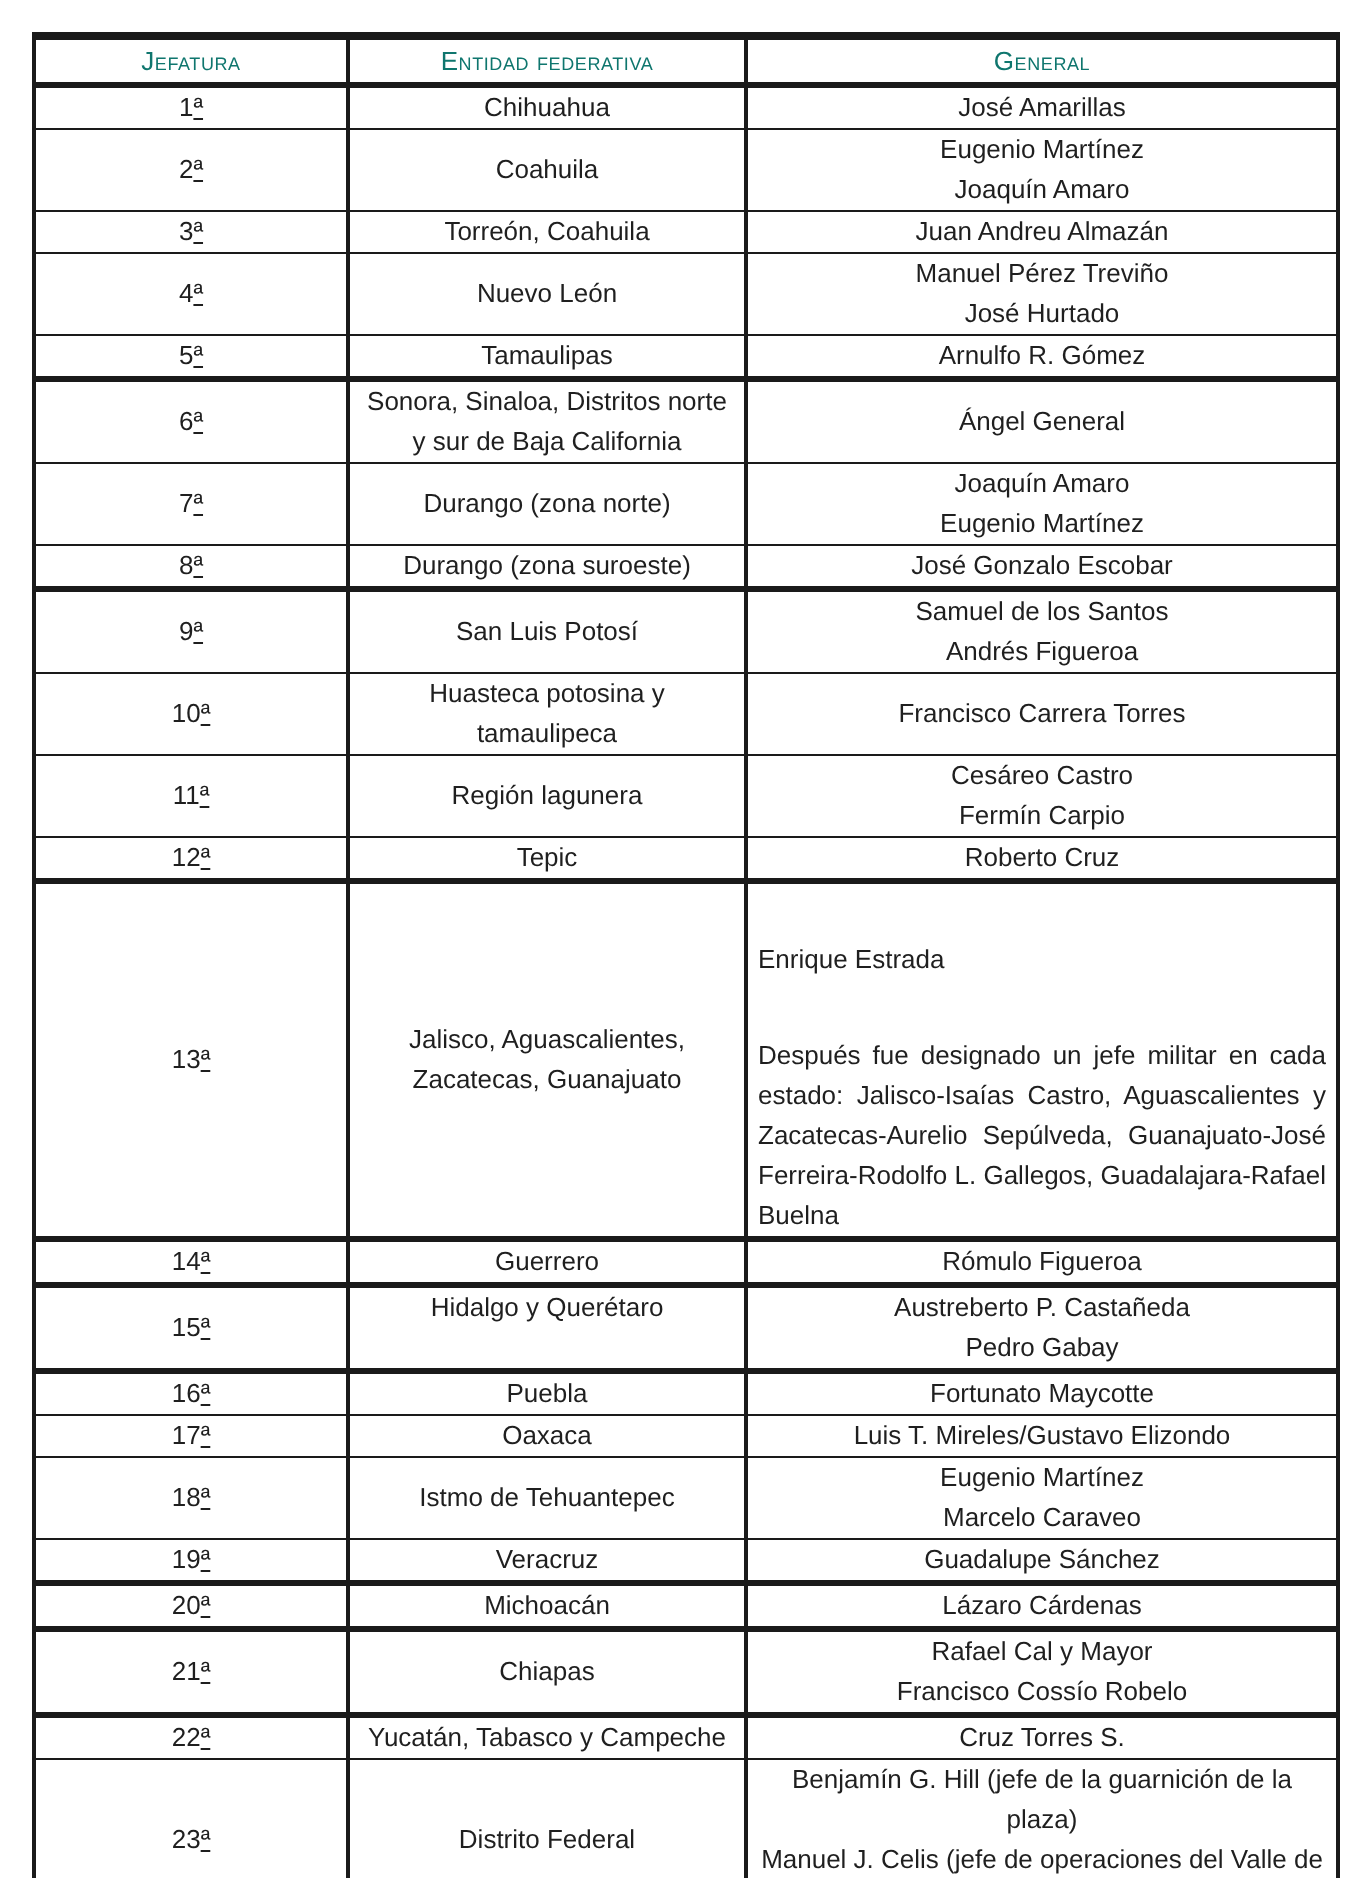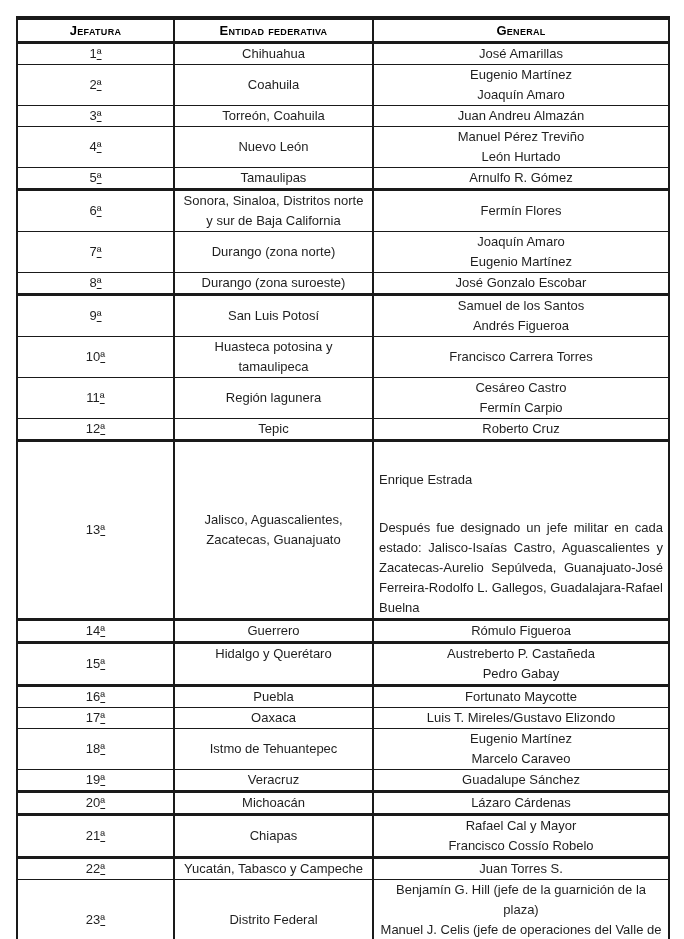--- a/index.html
+++ b/index.html
@@ -31,26 +31,26 @@
     text-align: center;
     vertical-align: middle;
     font-size: 13px;
     line-height: 20px;
     padding: 0 4px;
     word-wrap: break-word;
   }
   th {
     border-top-width: 4px;
     border-bottom-width: 3px;
-    font-weight: bold;
+    font-weight: normal;
     font-variant: small-caps;
     letter-spacing: 0.3px;
     height: 21px;
     line-height: 21px;
-    color: #000000;
+    color: #0f766e;
   }
   td {
     border-top-width: 1px;
     border-bottom-width: 1px;
     height: 20px;
   }
   tr.group-end td {
     border-bottom-width: 3px;
   }
   tbody tr:last-child td {
@@ -114,35 +114,35 @@
           <td>Torreón, Coahuila</td>
           <td>
             <div class="gline">Juan Andreu Almazán</div>
           </td>
         </tr>
         <tr>
           <td>4<span class="ord">ª</span></td>
           <td>Nuevo León</td>
           <td>
             <div class="gline">Manuel Pérez Treviño</div>
-            <div class="gline">León Hurtado</div>
+            <div class="gline">José Hurtado</div>
           </td>
         </tr>
         <tr class="group-end">
           <td>5<span class="ord">ª</span></td>
           <td>Tamaulipas</td>
           <td>
             <div class="gline">Arnulfo R. Gómez</div>
           </td>
         </tr>
         <tr>
           <td>6<span class="ord">ª</span></td>
           <td>Sonora, Sinaloa, Distritos norte y sur de Baja California</td>
           <td>
-            <div class="gline">Fermín Flores</div>
+            <div class="gline">Ángel General</div>
           </td>
         </tr>
         <tr>
           <td>7<span class="ord">ª</span></td>
           <td>Durango (zona norte)</td>
           <td>
             <div class="gline">Joaquín Amaro</div>
             <div class="gline">Eugenio Martínez</div>
           </td>
         </tr>
@@ -247,21 +247,21 @@
           <td>Chiapas</td>
           <td>
             <div class="gline">Rafael Cal y Mayor</div>
             <div class="gline">Francisco Cossío Robelo</div>
           </td>
         </tr>
         <tr>
           <td>22<span class="ord">ª</span></td>
           <td>Yucatán, Tabasco y Campeche</td>
           <td>
-            <div class="gline">Juan Torres S.</div>
+            <div class="gline">Cruz Torres S.</div>
           </td>
         </tr>
         <tr>
           <td>23<span class="ord">ª</span></td>
           <td>Distrito Federal</td>
           <td>
             <div class="gline">Benjamín G. Hill (jefe de la guarnición de la plaza)</div>
             <div class="gline">Manuel J. Celis (jefe de operaciones del Valle de México)</div>
           </td>
         </tr>

